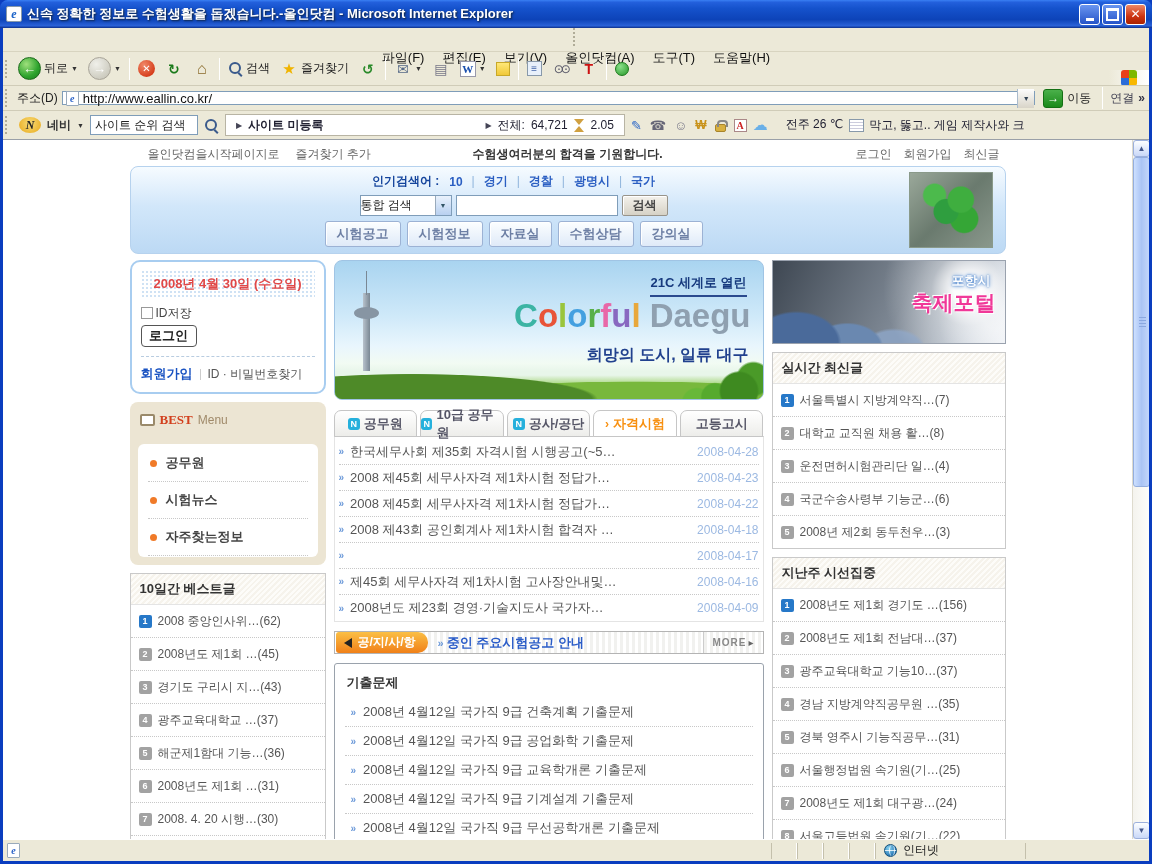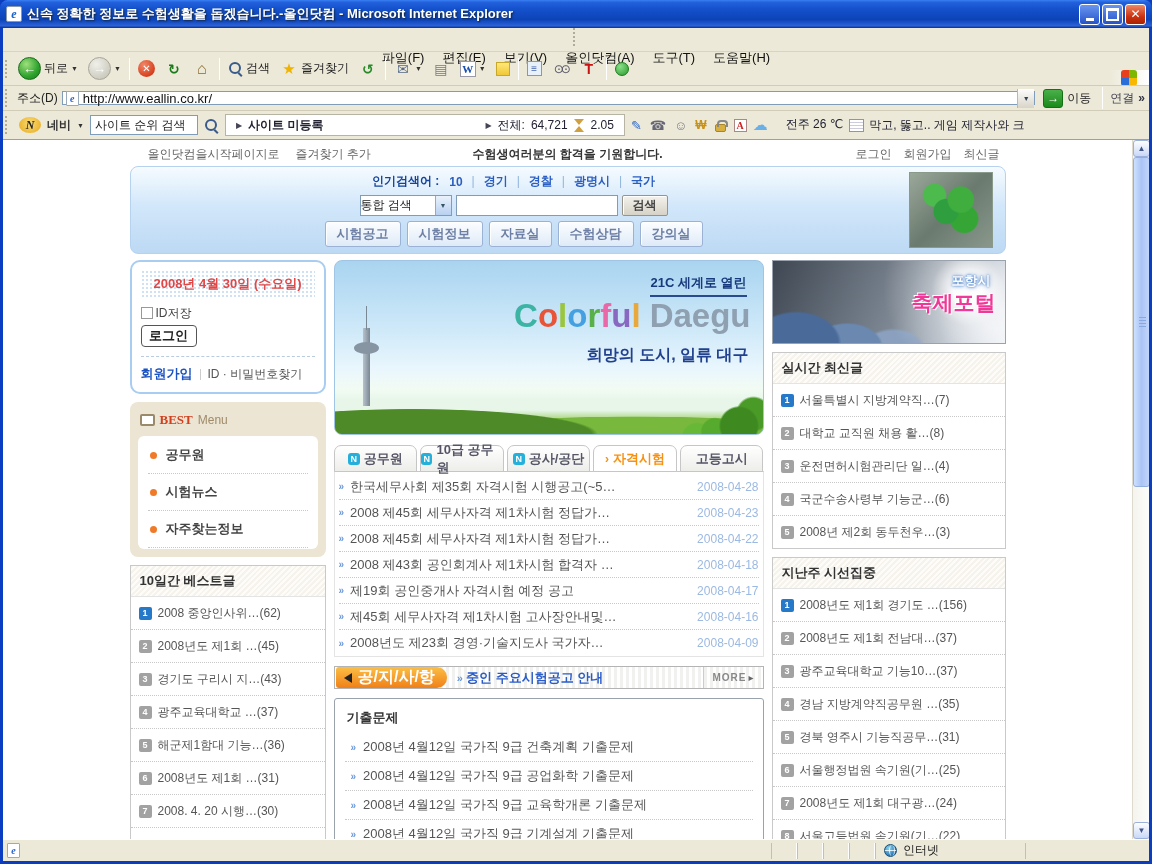--- a/index.html
+++ b/index.html
@@ -161,39 +161,39 @@
 .lg-right{width:56px;display:flex;flex-direction:column;gap:5px;font-size:12px;color:#444;}
 .idsave{display:flex;align-items:flex-start;gap:3px;line-height:13px;}
 .chk{width:12px;height:12px;border:1px solid #999;background:#fff;flex:0 0 auto;}
 .login-btn{height:22px;border:1px solid #555;border-radius:4px;background:#fff;font-size:13px;font-weight:bold;color:#222;display:flex;align-items:center;justify-content:center;}
 .login-links{border-top:1px dashed #b8cce0;margin-top:9px;padding-top:8px;display:flex;align-items:center;gap:7px;font-size:12px;}
 .join-link{color:#1a53c2;font-weight:bold;font-size:13px;}
 .pipe{width:1px;height:11px;background:#ccc;}
 .find-link{color:#555;}
 
 .bestmenu{margin-top:8px;background:#ece5d3;border-radius:8px;padding:8px;}
-.bm-head{display:flex;align-items:center;gap:5px;padding:2px 2px 8px;}
+.bm-head{display:flex;align-items:center;gap:5px;padding:2px 2px 16px;}
 .tv-icon{width:15px;height:12px;border:2px solid #9a8a6a;border-radius:2px;background:#fff;}
 .bm-best{color:#d2401e;font-weight:bold;font-size:13px;font-family:"Liberation Serif",serif;}
 .bm-menu{color:#a08a6a;font-size:12px;}
 .bm-inner{background:#fff;border-radius:6px;padding:1px 10px;}
 .bm-item{display:flex;align-items:center;gap:9px;padding:9px 2px;border-bottom:1px dotted #c8c8c8;}
 .bullet{width:7px;height:7px;border-radius:50%;background:#f07a28;flex:0 0 auto;}
 .bm-label{font-size:13px;font-weight:bold;color:#444;}
 
 .panel{border:1px solid #c9c9c9;margin-top:8px;background:#fff;}
 .panel-head{padding:6px 9px;font-size:13px;font-weight:bold;color:#333;border-bottom:1px solid #e4e4e4;
  background:repeating-linear-gradient(135deg,#f6f3ec 0 2px,#fdfcf9 2px 4px);}
 .rank-row{display:flex;align-items:center;gap:6px;padding:8px 8px 7px;border-bottom:1px dotted #c8c8c8;}
 .rank-row:last-child{border-bottom:none;}
 .rank-badge{min-width:13px;height:13px;padding:0 1px;background:#a2a2a2;color:#fff;font-size:9px;font-weight:bold;line-height:13px;text-align:center;border-radius:2px;flex:0 0 auto;}
 .rank-badge.hot{background:#2678c8;}
 .rank-text{font-size:12px;color:#555;white-space:nowrap;overflow:hidden;}
 
-.banner{height:175px;border:1px solid #a0c4e4;border-radius:8px;position:relative;overflow:hidden;
+.banner{height:140px;border:1px solid #a0c4e4;border-radius:8px;position:relative;overflow:hidden;
  background:linear-gradient(180deg,#a9d4f0 0%,#cfe9f9 40%,#e9f6fd 62%,#f2fbf3 74%,#e8f6ea 80%);}
 .grass{position:absolute;left:0;right:0;bottom:0;height:34px;
  background:radial-gradient(ellipse 70% 120% at 18% 100%,#4e8a28 0 60%,transparent 62%),
   radial-gradient(ellipse 80% 100% at 70% 115%,#78b83c 0 65%,transparent 67%),
   linear-gradient(180deg,transparent 0 30%,#8cc850 70%,#68a834);}
 .tower{position:absolute;left:28px;bottom:28px;width:7px;height:78px;background:linear-gradient(90deg,#b8c2cc,#7a8894);}
 .tower::before{content:"";position:absolute;left:-9px;top:14px;width:25px;height:12px;border-radius:50%;background:#8795a3;}
 .tower::after{content:"";position:absolute;left:3px;top:-22px;width:1px;height:24px;background:#7a8894;}
 .b-tagline{position:absolute;right:16px;top:13px;color:#173a7e;font-size:13px;font-weight:bold;border-bottom:2px solid #2a4a8e;padding-bottom:3px;}
 .b-title{position:absolute;right:12px;top:36px;font-size:33px;font-weight:bold;white-space:nowrap;}
@@ -218,21 +218,21 @@
 .post-row{height:26px;display:flex;align-items:center;gap:6px;border-bottom:1px dotted #c8c8c8;}
 .post-row:last-child{border-bottom:none;}
 .arrow-icon{color:#6a98d8;font-size:10px;font-weight:bold;flex:0 0 auto;}
 .arrow-icon::before{content:"»";}
 .post-title{font-size:13px;color:#555;white-space:nowrap;overflow:hidden;}
 .post-date{margin-left:auto;font-size:12px;color:#9cb9e2;flex:0 0 auto;}
 
 .notice-bar{margin-top:9px;height:23px;border:1px solid #b4b4b4;display:flex;align-items:center;
  background:repeating-linear-gradient(90deg,#ffffff 0 3px,#f1f1ef 3px 6px);}
 .notice-badge{height:21px;padding:0 12px 0 8px;margin-left:1px;background:linear-gradient(180deg,#fbbf45,#f08018);
- border-radius:3px 10px 10px 3px;display:flex;align-items:center;gap:6px;color:#fff;font-size:16px;font-weight:bold;}
+ border-radius:3px 10px 10px 3px;display:flex;align-items:center;gap:6px;color:#fff;font-size:12px;font-weight:bold;}
 .speaker-icon{width:0;height:0;border-right:8px solid #222;border-top:5px solid transparent;border-bottom:5px solid transparent;}
 .notice-text{color:#2a5cc8;font-size:13px;font-weight:bold;margin-left:10px;white-space:nowrap;overflow:hidden;}
 .notice-text::before{content:"» ";color:#6a98d8;font-size:11px;}
 .notice-more{margin-left:auto;height:100%;display:flex;align-items:center;padding:0 8px;border-left:1px solid #ccc;font-size:10px;font-weight:bold;color:#888;letter-spacing:1px;}
 .notice-more::after{content:"▸";margin-left:2px;color:#666;}
 
 .exam-box{margin-top:9px;border:1px solid #9aa2ac;border-radius:3px;padding:2px 10px 6px;}
 .exam-title{padding:8px 2px 6px;font-size:13px;font-weight:bold;color:#333;}
 .exam-row{height:29px;display:flex;align-items:center;gap:7px;border-bottom:1px dotted #c8c8c8;padding-left:6px;}
 .exam-text{font-size:13px;color:#555;white-space:nowrap;overflow:hidden;}
@@ -620,21 +620,20 @@
                 </div>
 
                 <div class="post-row">
                   <span class="arrow-icon"></span>
                   <span class="post-title">2008 제43회 공인회계사 제1차시험 합격자 …</span>
                   <span class="post-date">2008-04-18</span>
                 </div>
 
                 <div class="post-row">
                   <span class="arrow-icon"></span>
-                  <span class="post-title">제19회 공인중개사 자격시험 예정 공고</span>
                   <span class="post-date">2008-04-17</span>
                 </div>
 
                 <div class="post-row">
                   <span class="arrow-icon"></span>
                   <span class="post-title">제45회 세무사자격 제1차시험 고사장안내및…</span>
                   <span class="post-date">2008-04-16</span>
                 </div>
 
                 <div class="post-row">

